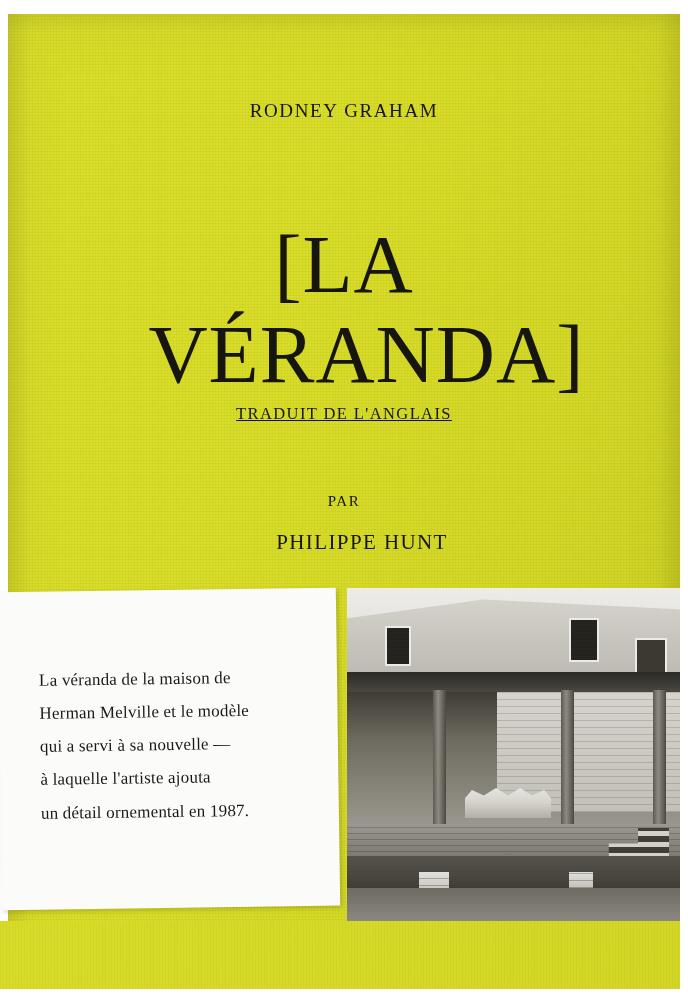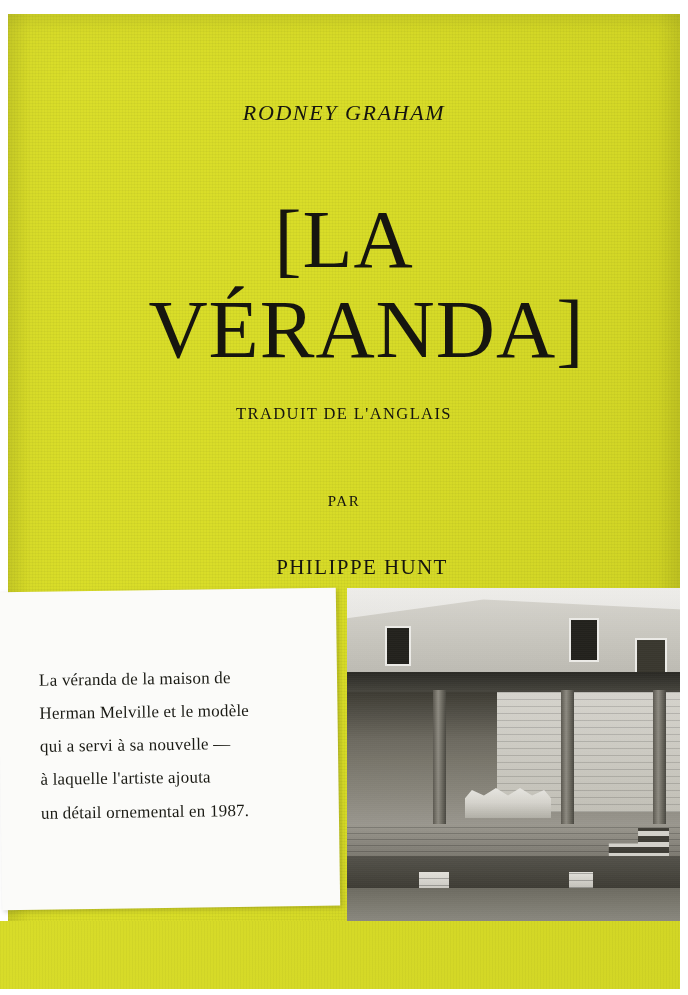--- a/index.html
+++ b/index.html
@@ -52,55 +52,55 @@
   .titleblock {
     position: absolute;
     left: 0;
     right: 0;
     text-align: center;
     color: #16150f;
   }
 
   #author-line {
     top: 100px;
-    font-size: 22px;
+    font-size: 19px;
     letter-spacing: 1.6px;
     font-variant: small-caps;
     text-transform: uppercase;
     font-weight: 400;
-    font-style: italic;
   }
 
   #main-title {
     top: 200px;
     line-height: 0.98;
     font-size: 82px;
     letter-spacing: 1px;
     font-weight: 400;
   }
-  #main-title .l1 { display: block; }
+  #main-title .l1 { display: block; margin-top: 25px; }
   #main-title .l2 { display: block; margin-top: 10px; padding-left: 45px; }
 
   #subtitle-line {
     top: 404px;
     font-size: 16.5px;
     letter-spacing: 1.4px;
     text-transform: uppercase;
     font-weight: 400;
+    text-decoration: underline;
   }
 
   #par-line {
     top: 493px;
     font-size: 15px;
     letter-spacing: 1.6px;
     text-transform: uppercase;
   }
 
   #translator-line {
-    top: 555px;
+    top: 530px;
     font-size: 21px;
     letter-spacing: 1.4px;
     text-transform: uppercase;
     padding-left: 36px;
   }
 
   
   #photo-band {
     position: absolute;
     left: 0;

